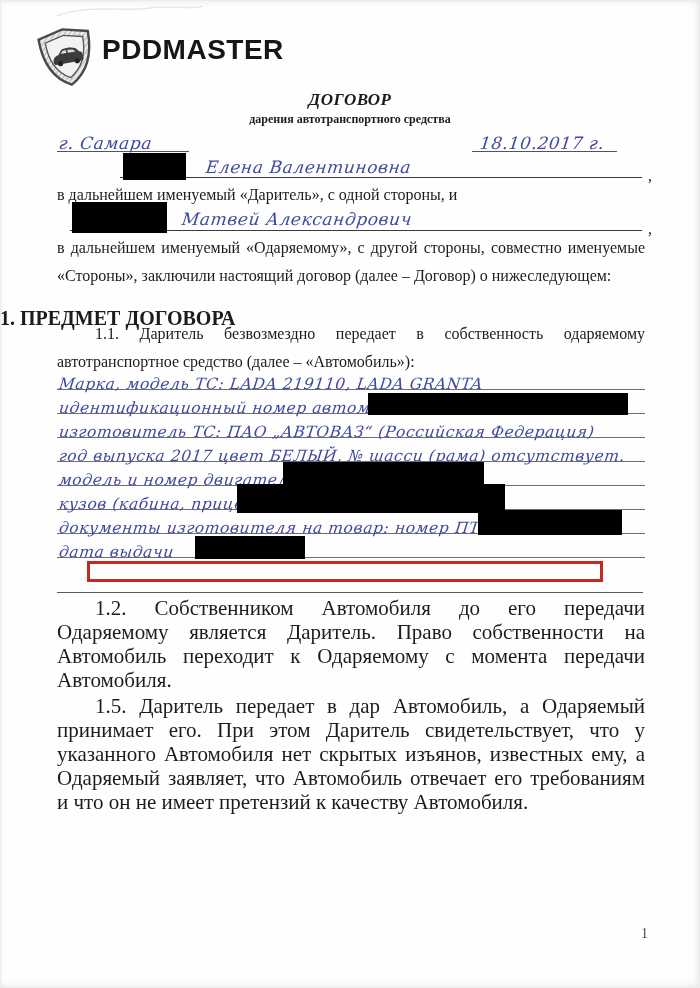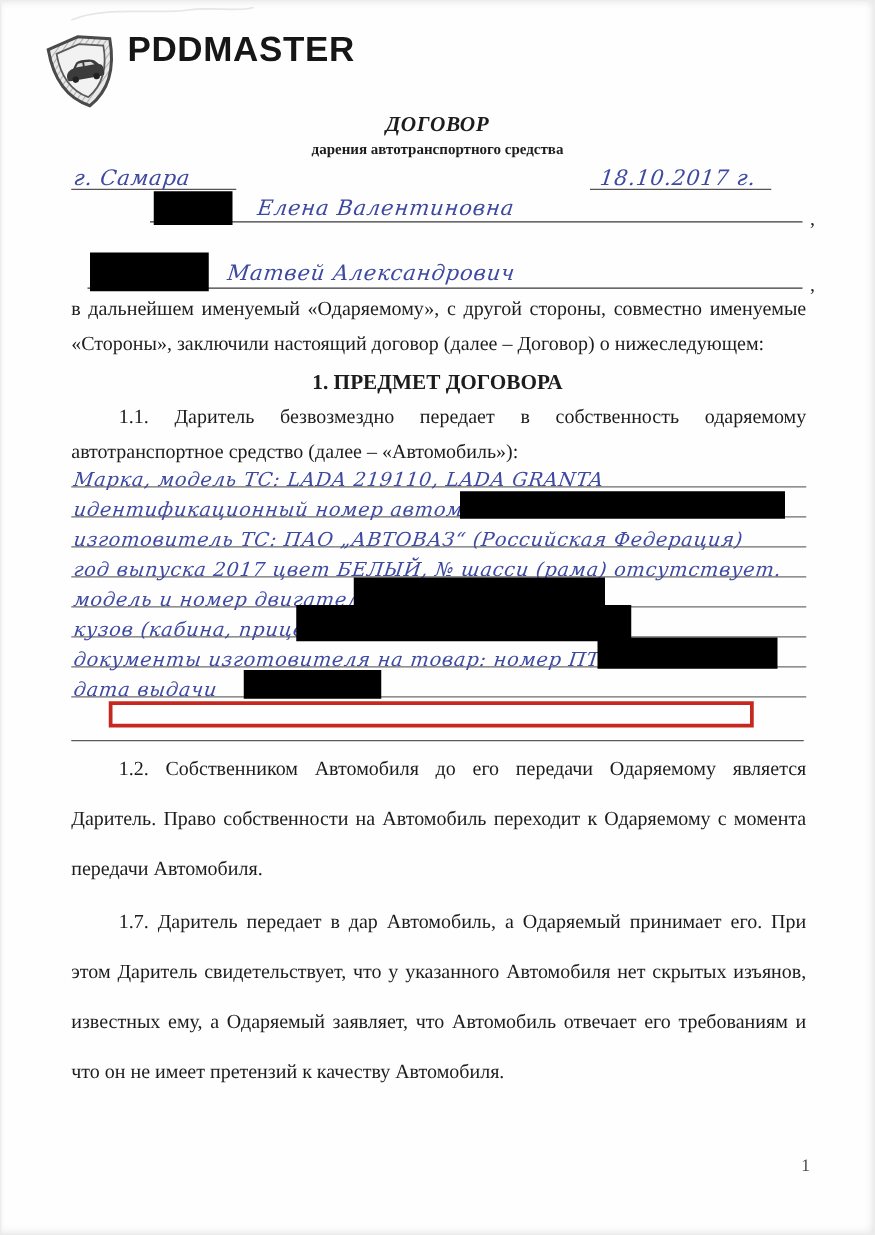--- a/index.html
+++ b/index.html
@@ -5,21 +5,21 @@
   html,body{margin:0;padding:0;background:#ffffff;}
   .sheet{
     position:relative;width:700px;height:988px;background:#fefefe;overflow:hidden;
     font-family:"Liberation Serif",serif;color:#1c1c1c;
     box-shadow:inset 0 0 0 1px #ececec, inset -4px 0 6px rgba(0,0,0,.05),
                inset 0 -4px 6px rgba(0,0,0,.045), inset 0 4px 5px rgba(0,0,0,.035);
   }
   
   .logo{position:absolute;top:26px;left:36px;display:flex;align-items:flex-start;}
   .logo svg{display:block;}
-  .logo-txt{margin-left:4px;}
+  .logo-txt{margin-left:4px;margin-top:10px;}
   .logo-name{font-family:"Liberation Sans",sans-serif;font-weight:bold;font-size:28px;
              letter-spacing:.5px;color:#161616;line-height:1;}
   .logo-tagline{font-family:"Liberation Sans",sans-serif;font-size:7.5px;color:#2a2a2a;
                 line-height:1.3;margin-top:2px;letter-spacing:.2px;}
   .scan-mark{position:absolute;top:2px;left:55px;width:150px;height:18px;opacity:.35;}
   
   .title{position:absolute;top:90px;left:0;right:0;text-align:center;font-weight:bold;}
   .title-l1{font-size:17px;letter-spacing:.5px;font-style:italic;}
   .title-l2{font-size:12px;margin-top:2px;}
   
@@ -39,40 +39,40 @@
   .row-donor{top:150px;left:120px;width:522px;height:27px;}
   .row-donor .redaction{left:3px;bottom:-3px;width:63px;height:27px;}
   .row-donor .hw{left:86px;bottom:0;}
   .row-donee{top:199px;left:70px;width:572px;height:31px;}
   .row-donee .redaction{left:2px;bottom:-3px;width:95px;height:31px;}
   .row-donee .hw{left:112px;bottom:1px;}
   
   .clause{font-size:16px;line-height:28px;}
   .clause-donor{position:absolute;top:181px;left:57px;width:588px;}
   .clause-donee{position:absolute;top:234px;left:57px;width:588px;text-align:justify;}
-  .sec-heading{position:absolute;top:296px;left:0;right:0;text-align:center;
-               font-weight:bold;font-size:17px;}
+  .sec-heading{position:absolute;top:307px;left:0;right:0;text-align:left;
+               font-weight:bold;font-size:20px;}
   .clause-11{position:absolute;top:320px;left:57px;width:588px;text-align:justify;
              text-indent:38px;}
   
   .fields{position:absolute;top:366px;left:57px;width:588px;}
   .hw-line{position:relative;height:23px;border-bottom:1px solid #6d6d6d;}
   .hw-line .hw{position:absolute;left:2px;bottom:-4px;font-size:15.5px;white-space:nowrap;}
   .hw-line .redaction{position:absolute;background:#000;z-index:2;}
   .r-vin{left:311px;bottom:-2px;width:260px;height:22px;}
   .r-engine{left:226px;bottom:-3px;width:201px;height:26px;}
   .r-body{left:180px;bottom:-4px;width:268px;height:29px;}
   .r-pts{left:421px;bottom:-2px;width:144px;height:25px;}
   .r-date{left:138px;bottom:-2px;width:110px;height:23px;}
   .highlight-rect{position:relative;margin-top:3px;margin-left:30px;width:510px;height:15px;
                   border:3px solid #c6281f;background:rgba(255,255,255,0);}
   .empty-rule{margin-top:10px;border-bottom:1.3px solid #5a5a5a;height:0;width:586px;}
   
   .bodytext{position:absolute;top:596px;left:57px;width:588px;}
-  .bodytext p{margin:0;font-size:16px;line-height:40px;text-align:justify;text-indent:38px;}
+  .bodytext p{margin:0;font-size:21px;line-height:24px;text-align:justify;text-indent:38px;}
   .bodytext p + p{margin-top:2px;}
   
   .page-num{position:absolute;right:52px;bottom:46px;font-size:14px;color:#4a4a4a;}
 </style>
 </head>
 <body>
 
 <div class="sheet">
 
   <svg class="scan-mark" viewBox="0 0 150 18">
@@ -117,20 +117,21 @@
       <span class="hw">18.10.2017 г.</span>
     </span>
   </div>
 
   <div class="party-row row-donor">
     <span class="redaction"></span>
     <span class="hw">Елена Валентиновна</span>
     <span class="comma">,</span>
   </div>
 
+  <div class="clause clause-donor">в дальнейшем именуемый «Даритель», с одной стороны, и</div>
 
   <div class="party-row row-donee">
     <span class="redaction"></span>
     <span class="hw">Матвей Александрович</span>
     <span class="comma">,</span>
   </div>
 
   <div class="clause clause-donee">в дальнейшем именуемый «Одаряемому», с другой стороны, совместно именуемые «Стороны», заключили настоящий договор (далее – Договор) о нижеследующем:</div>
 
   <div class="sec-heading">1. ПРЕДМЕТ ДОГОВОРА</div>
@@ -165,17 +166,17 @@
     <div class="hw-line">
       <span class="hw">дата выдачи</span>
       <span class="redaction r-date"></span>
     </div>
     <div class="highlight-rect"></div>
     <div class="empty-rule"></div>
   </div>
 
   <div class="bodytext">
     <p>1.2. Собственником Автомобиля до его передачи Одаряемому является Даритель. Право собственности на Автомобиль переходит к Одаряемому с момента передачи Автомобиля.</p>
-    <p>1.7. Даритель передает в дар Автомобиль, а Одаряемый принимает его. При этом Даритель свидетельствует, что у указанного Автомобиля нет скрытых изъянов, известных ему, а Одаряемый заявляет, что Автомобиль отвечает его требованиям и что он не имеет претензий к качеству Автомобиля.</p>
+    <p>1.5. Даритель передает в дар Автомобиль, а Одаряемый принимает его. При этом Даритель свидетельствует, что у указанного Автомобиля нет скрытых изъянов, известных ему, а Одаряемый заявляет, что Автомобиль отвечает его требованиям и что он не имеет претензий к качеству Автомобиля.</p>
   </div>
 
   <div class="page-num">1</div>
 </div>
 
 </body></html>

